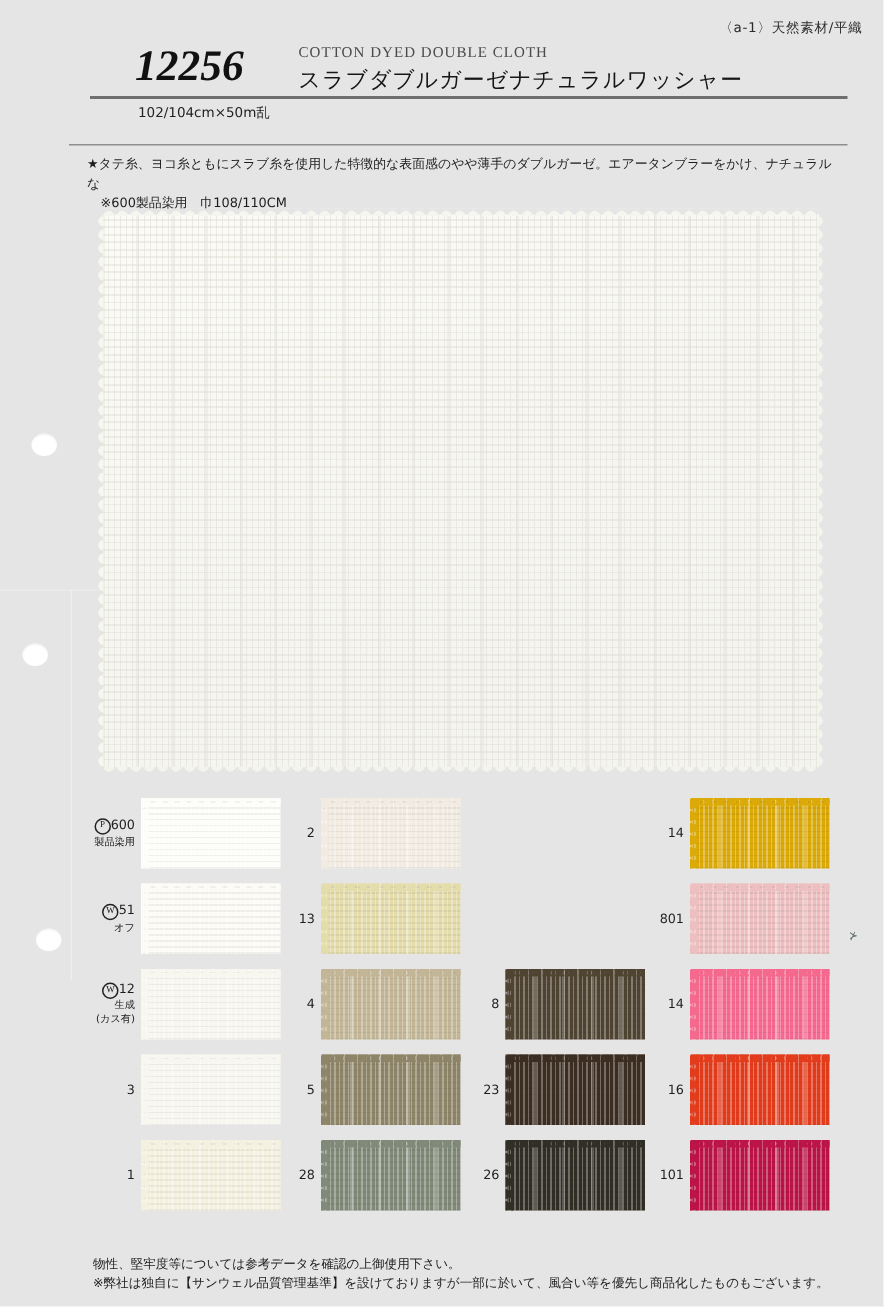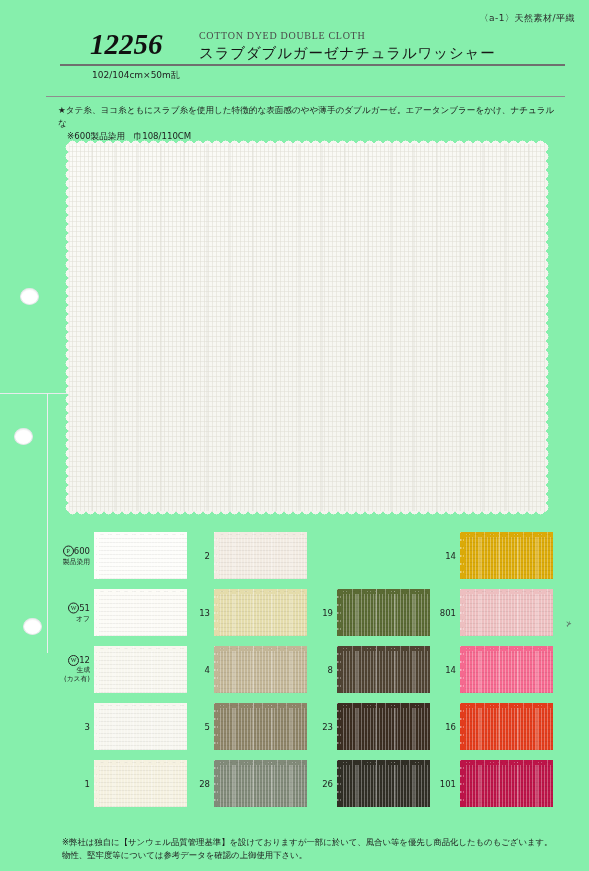--- a/index.html
+++ b/index.html
@@ -8,21 +8,21 @@
     background: #ffffff;
   }
   body {
     font-family: "Liberation Serif", serif;
     color: #1a1a1a;
   }
   #page {
     position: relative;
     width: 589px;
     height: 871px;
-    background: #86efac;
+    background: #e5e5e5;
     overflow: hidden;
   }
 
   
   .punch-hole {
     position: absolute;
     width: 17px;
     height: 15px;
     border-radius: 50%;
     border: 1px solid #e3e6e8;
@@ -461,30 +461,20 @@
           <div class="chip" style="background-color: rgb(129, 138, 121);">
             <div class="weave"></div>
             <div class="zz-t" style="background-image: radial-gradient(circle at 4px 5px, rgb(129, 138, 121) 3.1px, rgba(255, 255, 255, 0) 3.3px);"></div>
             <div class="zz-b" style="background-image: radial-gradient(circle at 4px 0px, rgb(129, 138, 121) 3.1px, rgba(255, 255, 255, 0) 3.3px);"></div>
             <div class="zz-l" style="background-image: radial-gradient(circle at 5px 4px, rgb(129, 138, 121) 3.1px, rgba(255, 255, 255, 0) 3.3px);"></div>
             <div class="zz-r" style="background-image: radial-gradient(circle at 0px 4px, rgb(129, 138, 121) 3.1px, rgba(255, 255, 255, 0) 3.3px);"></div>
           </div>
         </div>
       </div>
       <div class="col col-2">
-        <div class="cell cell-r1">
-          <div class="cell-label"><span class="lbl-main">19</span></div>
-          <div class="chip" style="background-color: rgb(90, 106, 52);">
-            <div class="weave"></div>
-            <div class="zz-t" style="background-image: radial-gradient(circle at 4px 5px, rgb(90, 106, 52) 3.1px, rgba(255, 255, 255, 0) 3.3px);"></div>
-            <div class="zz-b" style="background-image: radial-gradient(circle at 4px 0px, rgb(90, 106, 52) 3.1px, rgba(255, 255, 255, 0) 3.3px);"></div>
-            <div class="zz-l" style="background-image: radial-gradient(circle at 5px 4px, rgb(90, 106, 52) 3.1px, rgba(255, 255, 255, 0) 3.3px);"></div>
-            <div class="zz-r" style="background-image: radial-gradient(circle at 0px 4px, rgb(90, 106, 52) 3.1px, rgba(255, 255, 255, 0) 3.3px);"></div>
-          </div>
-        </div>
         <div class="cell cell-r2">
           <div class="cell-label"><span class="lbl-main">8</span></div>
           <div class="chip" style="background-color: rgb(79, 67, 50);">
             <div class="weave"></div>
             <div class="zz-t" style="background-image: radial-gradient(circle at 4px 5px, rgb(79, 67, 50) 3.1px, rgba(255, 255, 255, 0) 3.3px);"></div>
             <div class="zz-b" style="background-image: radial-gradient(circle at 4px 0px, rgb(79, 67, 50) 3.1px, rgba(255, 255, 255, 0) 3.3px);"></div>
             <div class="zz-l" style="background-image: radial-gradient(circle at 5px 4px, rgb(79, 67, 50) 3.1px, rgba(255, 255, 255, 0) 3.3px);"></div>
             <div class="zz-r" style="background-image: radial-gradient(circle at 0px 4px, rgb(79, 67, 50) 3.1px, rgba(255, 255, 255, 0) 3.3px);"></div>
           </div>
         </div>
@@ -557,17 +547,17 @@
             <div class="zz-t" style="background-image: radial-gradient(circle at 4px 5px, rgb(188, 20, 72) 3.1px, rgba(255, 255, 255, 0) 3.3px);"></div>
             <div class="zz-b" style="background-image: radial-gradient(circle at 4px 0px, rgb(188, 20, 72) 3.1px, rgba(255, 255, 255, 0) 3.3px);"></div>
             <div class="zz-l" style="background-image: radial-gradient(circle at 5px 4px, rgb(188, 20, 72) 3.1px, rgba(255, 255, 255, 0) 3.3px);"></div>
             <div class="zz-r" style="background-image: radial-gradient(circle at 0px 4px, rgb(188, 20, 72) 3.1px, rgba(255, 255, 255, 0) 3.3px);"></div>
           </div>
         </div>
       </div>
     </div>
 
   <div class="footer">
+    <div>物性、堅牢度等については参考データを確認の上御使用下さい。</div>
     <div>※弊社は独自に【サンウェル品質管理基準】を設けておりますが一部に於いて、風合い等を優先し商品化したものもございます。</div>
-    <div>物性、堅牢度等については参考データを確認の上御使用下さい。</div>
   </div>
 
 </div>
 
 </body></html>

